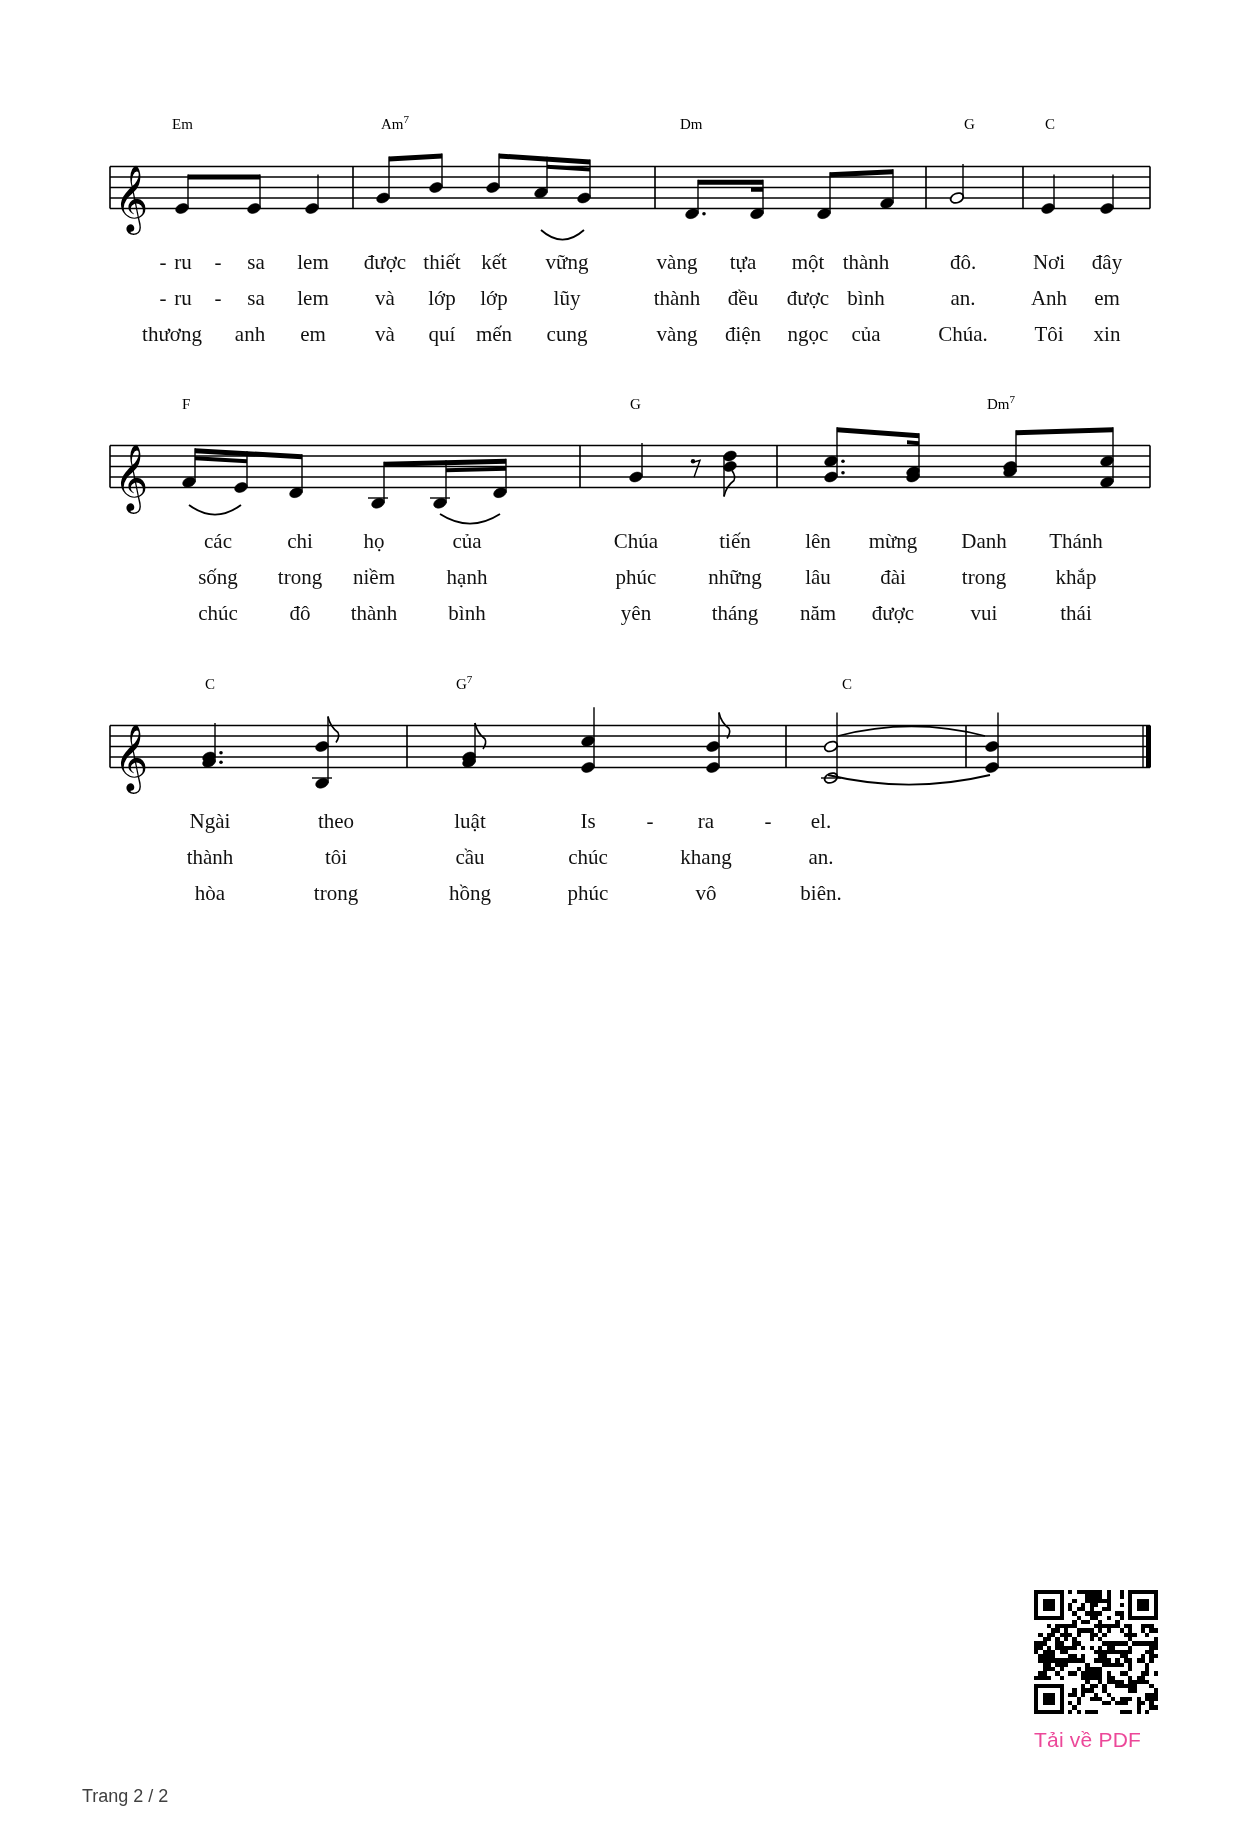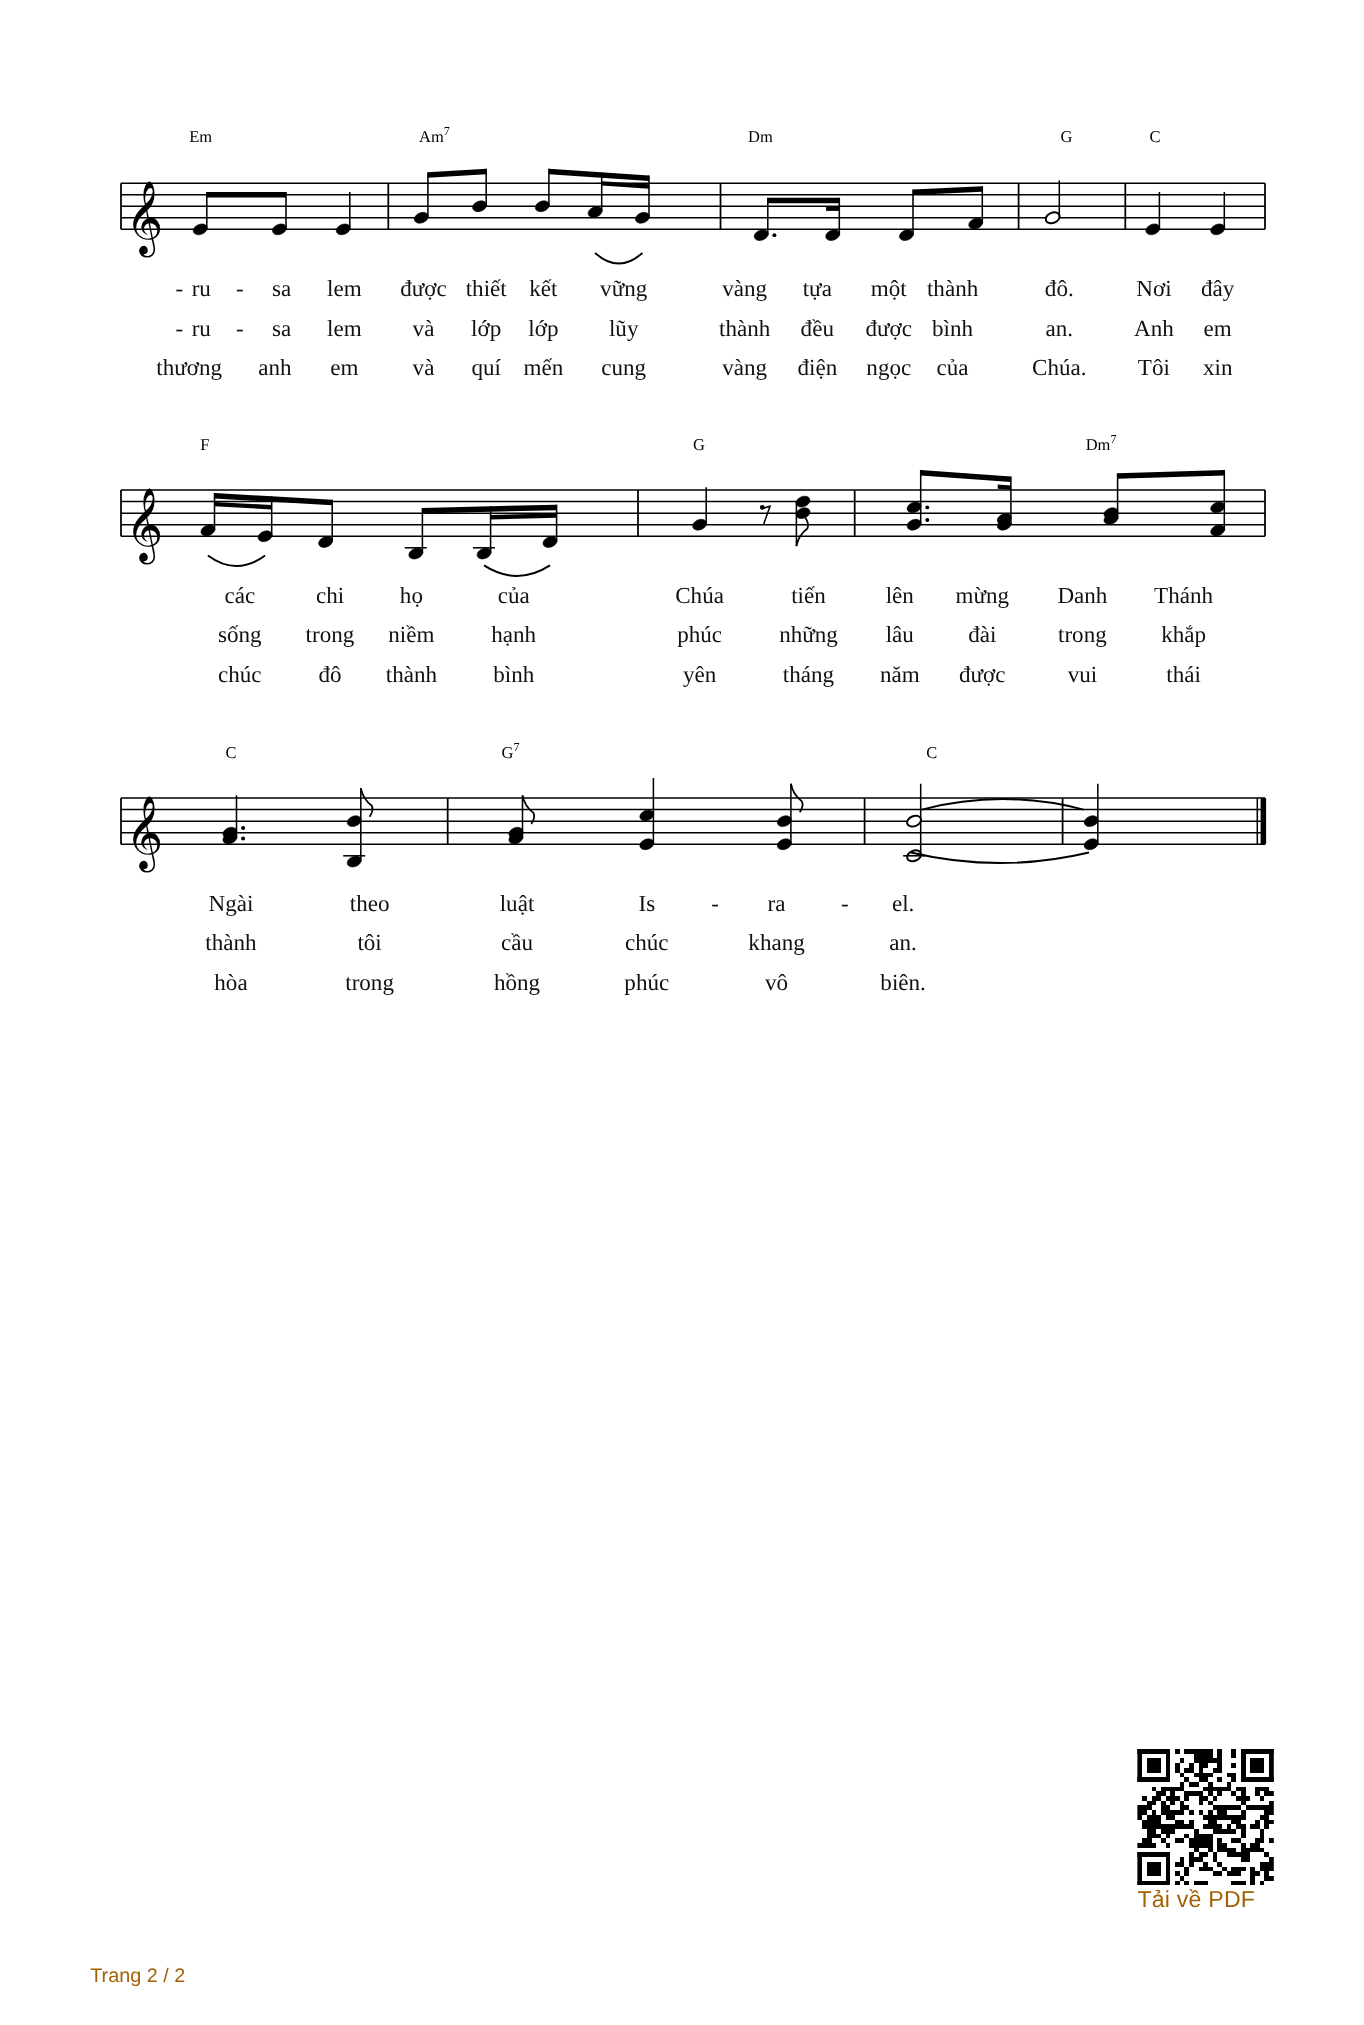--- a/index.html
+++ b/index.html
@@ -2,22 +2,22 @@
 <html><head>
   <meta charset="utf-8">
   <style>
     html, body { margin: 0; padding: 0; background: #ffffff; }
     body { width: 1240px; height: 1841px; position: relative; overflow: hidden; font-family: "Liberation Serif", serif; color: #000; }
     #score { position: absolute; left: 0; top: 0; width: 1240px; height: 960px; }
     .chord { font-family: "Liberation Serif", serif; font-size: 15px; fill: #000; }
     .lyric { font-family: "Liberation Serif", serif; font-size: 21px; fill: #111; text-anchor: middle; }
     .qr-wrap { position: absolute; left: 1034px; top: 1590px; width: 128px; }
     .qr { width: 124px; height: 124px; display: block; }
-    .qr-label { font-family: "Liberation Sans", sans-serif; font-size: 21px; color: #a16207; margin-top: 2px; letter-spacing: 0.2px; }
-    .footer { position: absolute; left: 82px; top: 1786px; font-family: "Liberation Sans", sans-serif; font-size: 18px; color: #a16207; }
+    .qr-label { font-family: "Liberation Sans", sans-serif; font-size: 21px; color: #ec4899; margin-top: 14px; letter-spacing: 0.2px; }
+    .footer { position: absolute; left: 82px; top: 1786px; font-family: "Liberation Sans", sans-serif; font-size: 18px; color: #404040; }
   </style>
 </head>
 <body>
 
 <svg id="score" xmlns="http://www.w3.org/2000/svg" viewBox="0 0 1240 960">
     <g>
       <line x1="110" x2="1150" y1="166.5" y2="166.5" stroke="#000" stroke-width="1.4"></line>
       <line x1="110" x2="1150" y1="177" y2="177" stroke="#000" stroke-width="1.4"></line>
       <line x1="110" x2="1150" y1="187.5" y2="187.5" stroke="#000" stroke-width="1.4"></line>
       <line x1="110" x2="1150" y1="198" y2="198" stroke="#000" stroke-width="1.4"></line>

